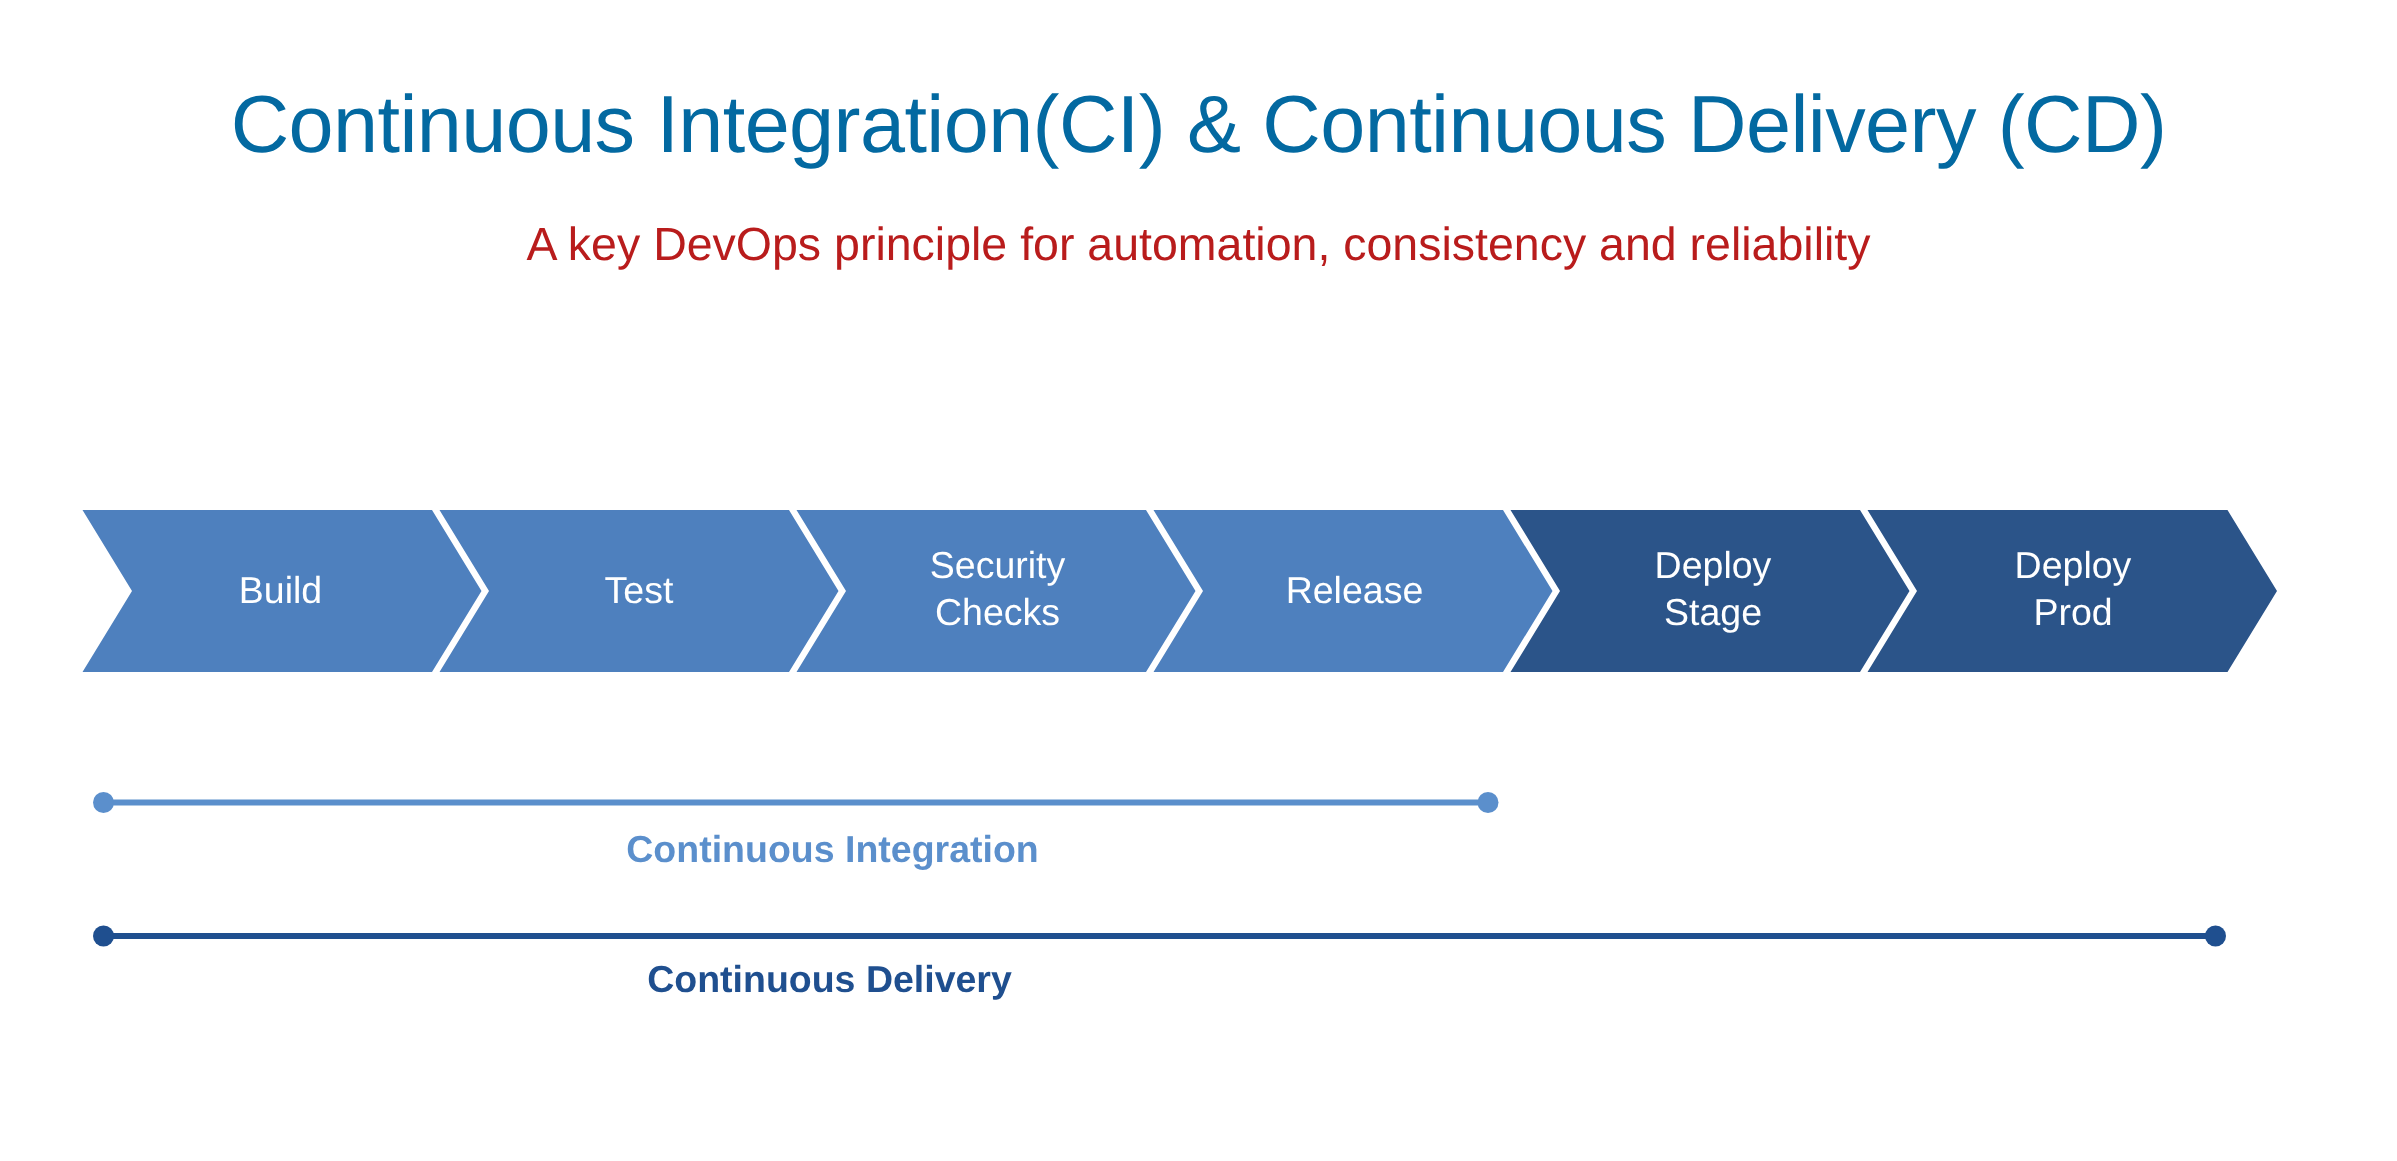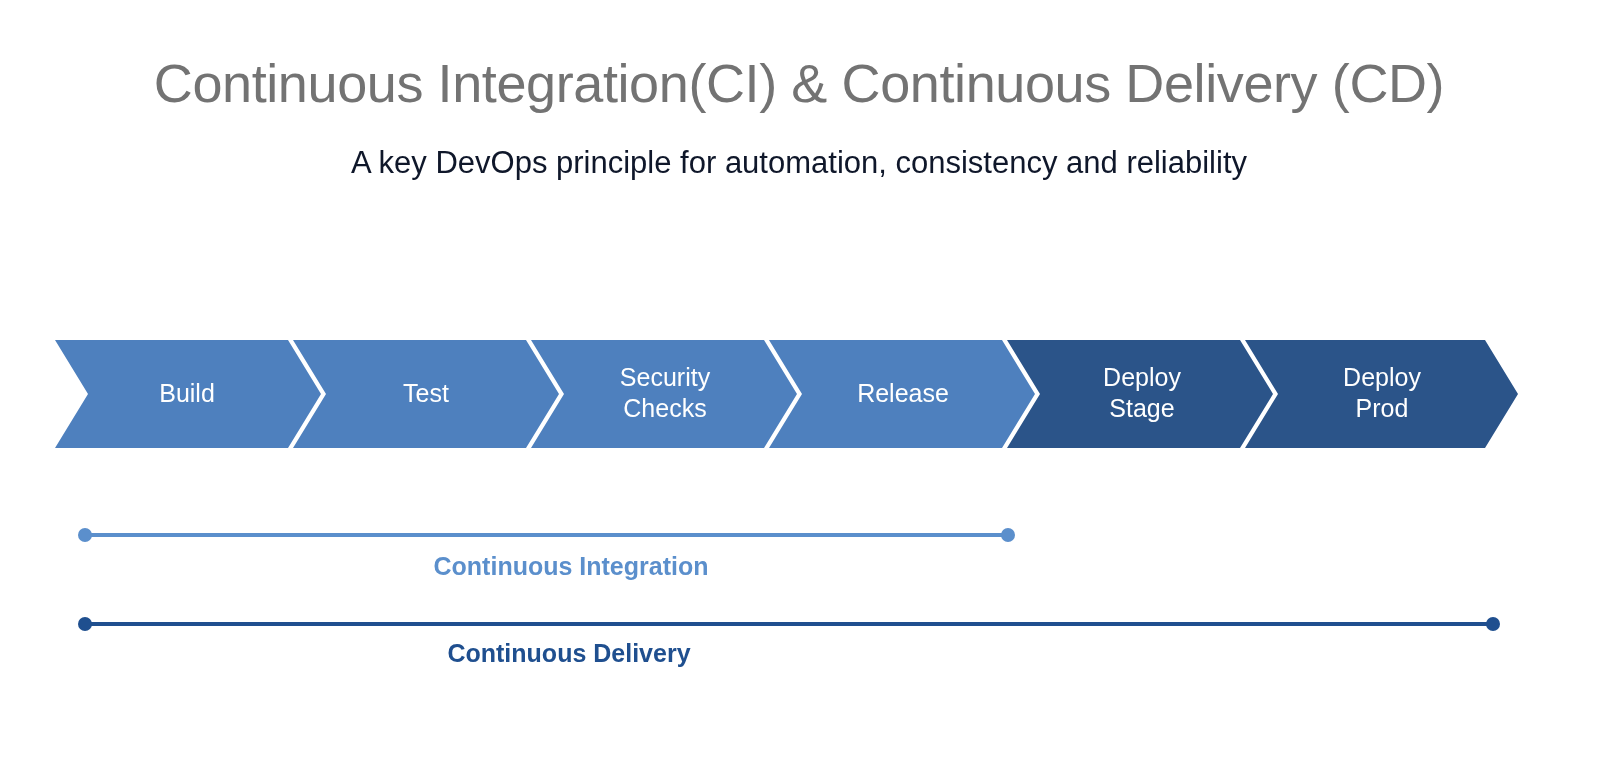--- a/index.html
+++ b/index.html
@@ -64,43 +64,43 @@
     font-family: "Liberation Sans", sans-serif;
     font-size: 25px;
     font-weight: 400;
     text-anchor: middle;
     dominant-baseline: middle;
   }
 
   
   .spans {
     position: absolute;
-    left: 16px;
+    left: 0;
     top: 500px;
     width: 1426px;
     height: 200px;
   }
   .span-label {
     font-family: "Liberation Sans", sans-serif;
     font-size: 25px;
     font-weight: 700;
     text-anchor: middle;
     dominant-baseline: middle;
   }
   .span-label.ci { fill: #5b8fcc; }
   .span-label.cd { fill: #1f4f8f; }
 </style>
 </head>
 <body style="background: rgb(255, 255, 255);">
 
 <div class="slide">
 
-  <div class="title" style="color: #737373;">Continuous Integration(CI) &amp; Continuous Delivery (CD)</div>
+  <div class="title" style="color: #0369a1;">Continuous Integration(CI) &amp; Continuous Delivery (CD)</div>
 
-  <div class="subtitle" style="color: #0f172a;">A key DevOps principle for automation, consistency and reliability</div>
+  <div class="subtitle" style="color: #b91c1c;">A key DevOps principle for automation, consistency and reliability</div>
 
   <div class="pipeline">
     <svg width="1598" height="120" viewBox="0 0 1598 120" xmlns="http://www.w3.org/2000/svg">
 
       <g>
         <polygon points="55,4 288,4 321,58 288,112 55,112 88,58" fill="#4e80be"></polygon>
         <text class="chev-label" x="187" y="59.5" fill="#ffffff">Build</text>
       </g>
 
       <g>

